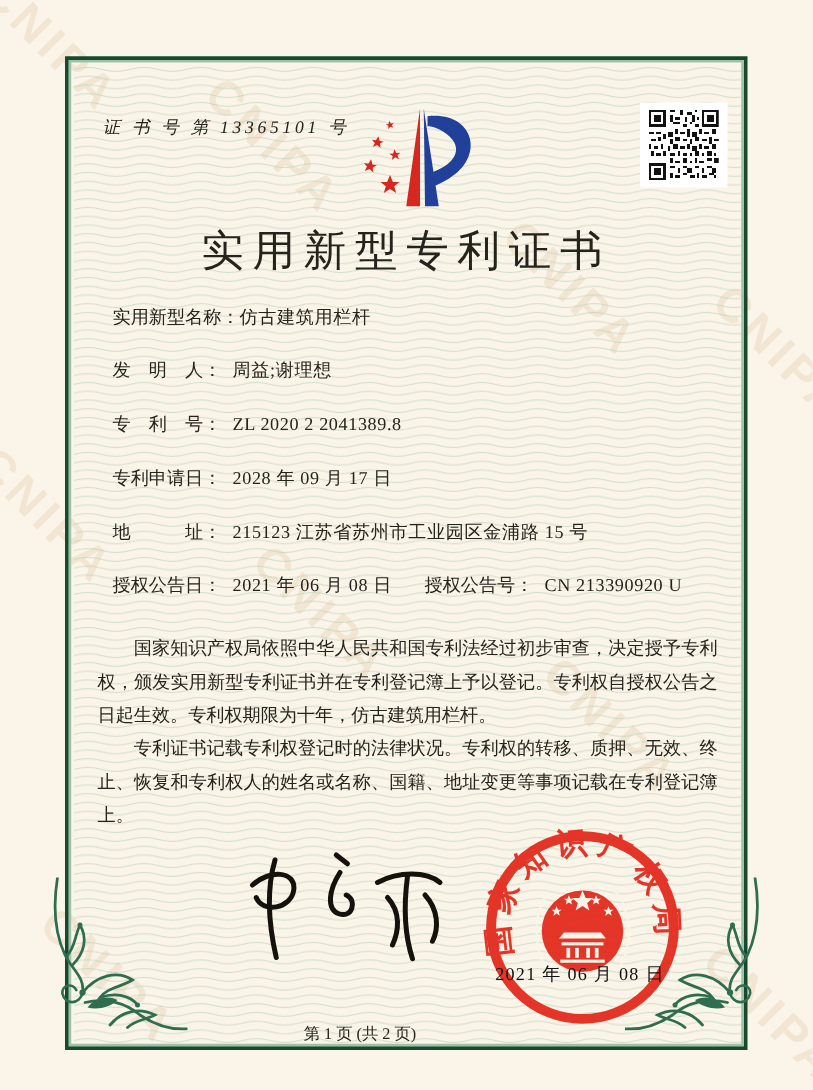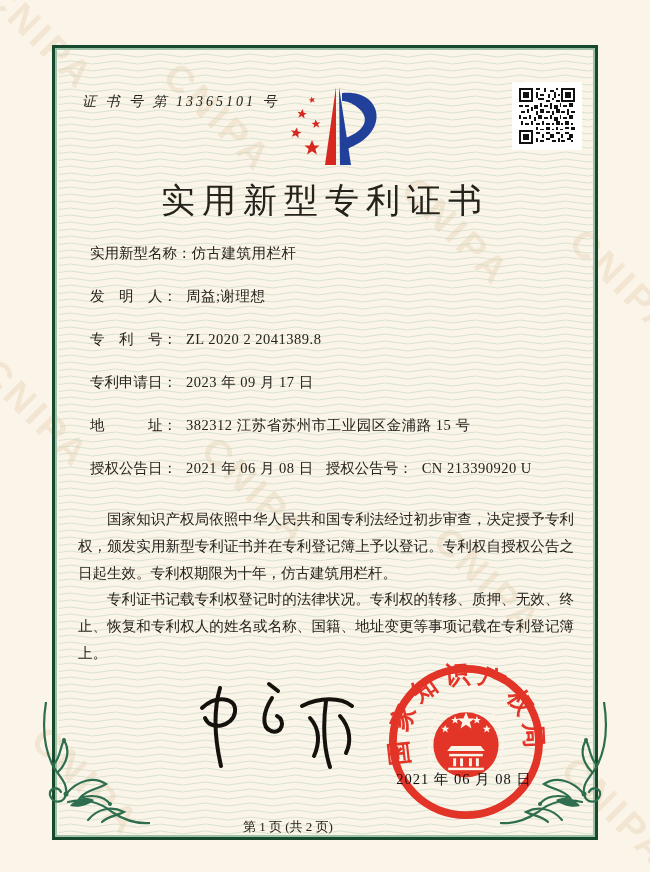--- a/index.html
+++ b/index.html
@@ -19,21 +19,21 @@
   .logo{position:absolute;left:281px;top:83px;}
   .qrwrap{position:absolute;left:512px;top:82px;width:70px;height:68px;background:#ffffff;
           display:flex;align-items:center;justify-content:center;}
   .title{position:absolute;left:0;top:178px;width:650px;text-align:center;
          font-size:34px;font-weight:normal;letter-spacing:7px;}
   .fields{position:absolute;left:90px;top:244px;width:486px;display:flex;
           flex-direction:column;gap:24px;font-size:14.5px;}
   .frow{white-space:nowrap;}
   .flabel{display:inline-block;min-width:96px;}
   .fval{letter-spacing:.5px;}
-  .flabel2{margin-left:12px;}
+  .flabel2{margin-left:26px;}
   .bodytext{position:absolute;left:78px;top:506px;width:496px;font-size:14.5px;
             line-height:1.85;text-align:justify;}
   .bodytext p{margin:0;text-indent:2em;}
   .officer{position:absolute;left:93px;top:710px;
            font-family:"Liberation Sans","DejaVu Sans",sans-serif;
            font-weight:bold;font-size:18px;line-height:1.9;}
   .signature{position:absolute;left:188px;top:668px;}
   .seal{position:absolute;left:382px;top:658px;}
   .sealdate{position:absolute;left:380px;top:770px;width:168px;text-align:center;
             font-size:14.5px;letter-spacing:1px;color:#111;z-index:7;}
@@ -217,24 +217,24 @@
     <div class="frow">
       <span class="flabel">实用新型名称：</span><span class="fval">仿古建筑用栏杆</span>
     </div>
     <div class="frow">
       <span class="flabel">发　明　人：</span><span class="fval">周益;谢理想</span>
     </div>
     <div class="frow">
       <span class="flabel">专　利　号：</span><span class="fval">ZL 2020 2 2041389.8</span>
     </div>
     <div class="frow">
-      <span class="flabel">专利申请日：</span><span class="fval">2023 年 09 月 17 日</span>
-    </div>
-    <div class="frow">
-      <span class="flabel">地　　　址：</span><span class="fval">382312 江苏省苏州市工业园区金浦路 15 号</span>
+      <span class="flabel">专利申请日：</span><span class="fval">2028 年 09 月 17 日</span>
+    </div>
+    <div class="frow">
+      <span class="flabel">地　　　址：</span><span class="fval">215123 江苏省苏州市工业园区金浦路 15 号</span>
     </div>
     <div class="frow">
       <span class="flabel">授权公告日：</span><span class="fval">2021 年 06 月 08 日</span><span class="flabel flabel2">授权公告号：</span><span class="fval">CN 213390920 U</span>
     </div>
   </div>
 
   <div class="bodytext">
     <p>国家知识产权局依照中华人民共和国专利法经过初步审查，决定授予专利权，颁发实用新型专利证书并在专利登记簿上予以登记。专利权自授权公告之日起生效。专利权期限为十年，仿古建筑用栏杆。</p>
     <p>专利证书记载专利权登记时的法律状况。专利权的转移、质押、无效、终止、恢复和专利权人的姓名或名称、国籍、地址变更等事项记载在专利登记簿上。</p>
   </div>

